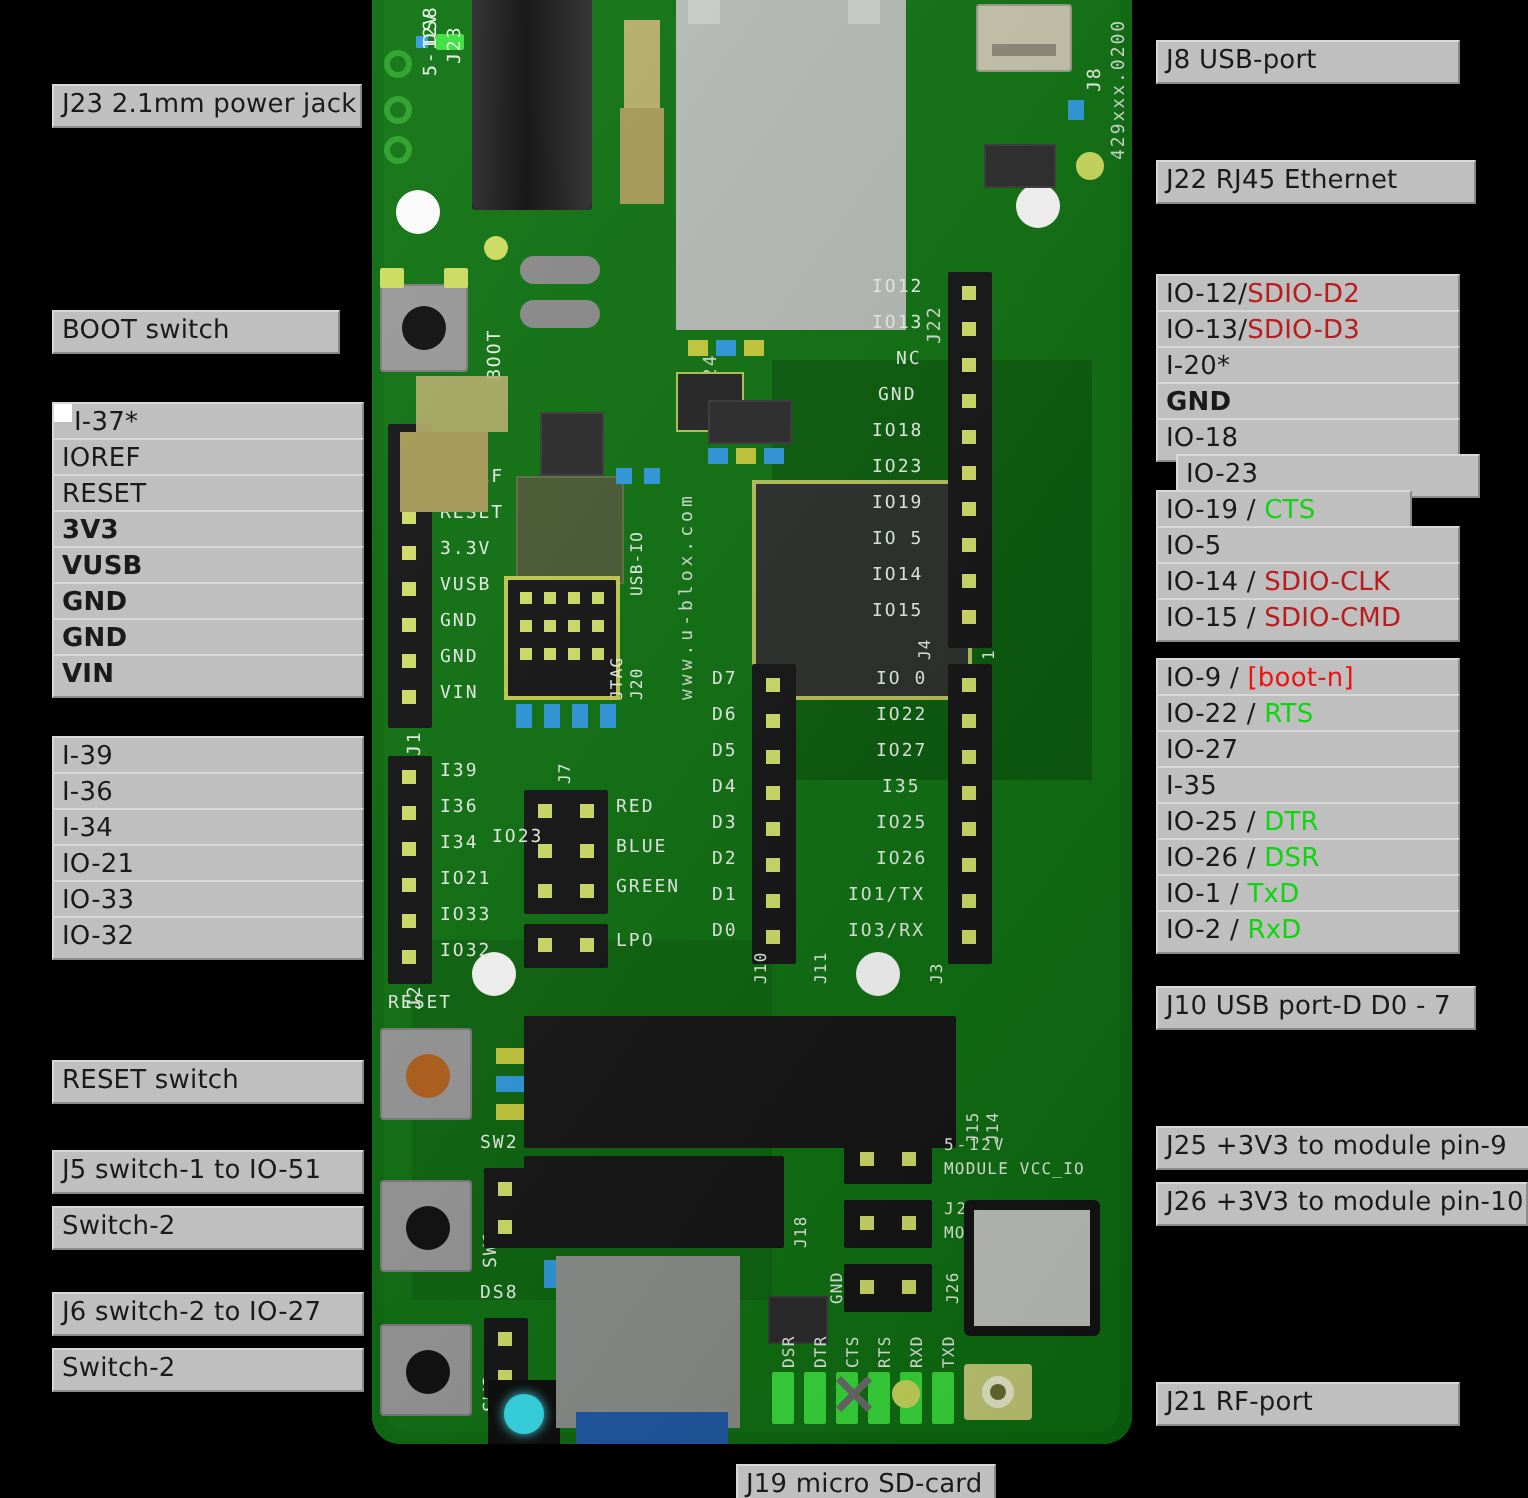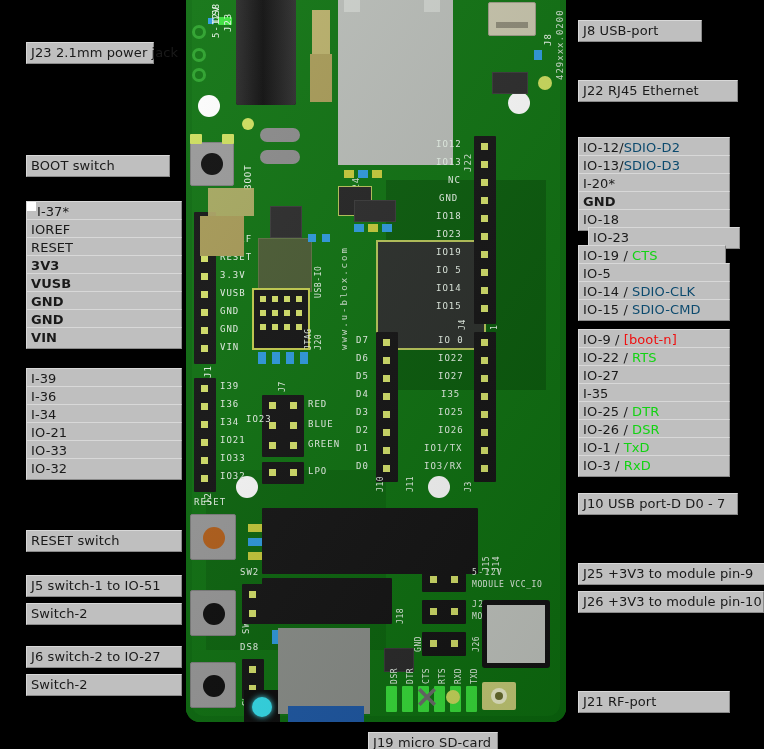--- a/index.html
+++ b/index.html
@@ -16,21 +16,21 @@
     padding:2px 4px 3px 4px;
     white-space:nowrap;
     box-sizing:border-box;
     border-top:1px solid #d8d8d8;
     border-left:1px solid #d8d8d8;
     border-right:1px solid #8a8a8a;
     border-bottom:1px solid #8a8a8a;
     letter-spacing:.1px;
   }
   .lbl.bold{font-weight:bold;}
-  .lbl .blue{color:#0c4a6e;}
+  .lbl .blue{color:#b91c1c;}
   .lbl .green{color:#12d312;}
   .lbl .red{color:#ef1010;}
 
   
   .notch{position:absolute;width:9px;height:9px;background:#fff;left:0;top:0;}
 
   
   #board{
     position:absolute;left:186px;top:0px;width:380px;height:722px;
     background:#127d12;
@@ -380,28 +380,28 @@
     <div class="rfin" style="left:9px;top:6px;width:16px;height:16px;background:#f2f5d0;"></div>
     <div class="rfin" style="left:13px;top:10px;width:8px;height:8px;background:#6b7030;"></div>
   </div>
   <div class="pcb padg" style="left:260px;top:690px;width:14px;height:14px;border-radius:50%;"></div>
   <div class="pcb" style="left:232px;top:688px;width:18px;height:18px;background:#6e6e6e;
        clip-path:polygon(0 14%,14% 0,50% 36%,86% 0,100% 14%,64% 50%,100% 86%,86% 100%,50% 64%,14% 100%,0 86%,36% 50%);"></div>
 
 </div>
 
 <div id="labels">
-    <div class="lbl" style="left: 26px; top: 42px; width: 128px;">J23 2.1mm power jack</div>
+    <div class="lbl" style="left: 26px; top: 42px; width: 155px;">J23 2.1mm power jack</div>
     <div class="lbl" style="left: 26px; top: 155px; width: 144px;">BOOT switch</div>
     <div class="lbl" style="left: 26px; top: 530px; width: 156px;">RESET switch</div>
     <div class="lbl" style="left: 26px; top: 575px; width: 156px;">J5 switch-1 to IO-51</div>
     <div class="lbl" style="left: 26px; top: 603px; width: 156px;">Switch-2</div>
     <div class="lbl" style="left: 26px; top: 646px; width: 156px;">J6 switch-2 to IO-27</div>
     <div class="lbl" style="left: 26px; top: 674px; width: 156px;">Switch-2</div>
-    <div class="lbl" style="left: 578px; top: 20px; width: 124px;">J8 USB-port</div>
+    <div class="lbl" style="left: 578px; top: 20px; width: 152px;">J8 USB-port</div>
     <div class="lbl" style="left: 578px; top: 80px; width: 160px;">J22 RJ45 Ethernet</div>
     <div class="lbl" style="left: 578px; top: 493px; width: 160px;">J10 USB port-D D0 - 7</div>
     <div class="lbl" style="left: 578px; top: 563px; width: 188px;">J25 +3V3 to module pin-9</div>
     <div class="lbl" style="left: 578px; top: 591px; width: 186px;">J26 +3V3 to module pin-10</div>
     <div class="lbl" style="left: 578px; top: 691px; width: 152px;">J21 RF-port</div>
     <div class="lbl" style="left: 368px; top: 732px; width: 130px;">J19 micro SD-card</div>
     <div class="lbl" style="left: 26px; top: 201px; width: 156px; position: absolute; padding-left: 10px;">I-37*<span class="notch"></span></div>
     <div class="lbl" style="left: 26px; top: 219px; width: 156px;">IOREF</div>
     <div class="lbl" style="left: 26px; top: 237px; width: 156px;">RESET</div>
     <div class="lbl bold" style="left: 26px; top: 255px; width: 156px;">3V3</div>
@@ -414,25 +414,25 @@
     <div class="lbl" style="left: 26px; top: 404px; width: 156px;">I-34</div>
     <div class="lbl" style="left: 26px; top: 422px; width: 156px;">IO-21</div>
     <div class="lbl" style="left: 26px; top: 440px; width: 156px;">IO-33</div>
     <div class="lbl" style="left: 26px; top: 458px; width: 156px;">IO-32</div>
     <div class="lbl" style="left: 578px; top: 137px; width: 152px;"><span>IO-12/</span><span class="blue">SDIO-D2</span></div>
     <div class="lbl" style="left: 578px; top: 155px; width: 152px;"><span>IO-13/</span><span class="blue">SDIO-D3</span></div>
     <div class="lbl" style="left: 578px; top: 173px; width: 152px;">I-20*</div>
     <div class="lbl bold" style="left: 578px; top: 191px; width: 152px;">GND</div>
     <div class="lbl" style="left: 578px; top: 209px; width: 152px;">IO-18</div>
     <div class="lbl" style="left: 588px; top: 227px; width: 152px;">IO-23</div>
-    <div class="lbl" style="left: 578px; top: 245px; width: 148px;"><span>IO-19 / </span><span class="green">CTS</span></div>
+    <div class="lbl" style="left: 578px; top: 245px; width: 128px;"><span>IO-19 / </span><span class="green">CTS</span></div>
     <div class="lbl" style="left: 578px; top: 263px; width: 152px;">IO-5</div>
     <div class="lbl" style="left: 578px; top: 281px; width: 152px;"><span>IO-14 / </span><span class="blue">SDIO-CLK</span></div>
     <div class="lbl" style="left: 578px; top: 299px; width: 152px;"><span>IO-15 / </span><span class="blue">SDIO-CMD</span></div>
     <div class="lbl" style="left: 578px; top: 329px; width: 152px;"><span>IO-9 / </span><span class="red">[boot-n]</span></div>
     <div class="lbl" style="left: 578px; top: 347px; width: 152px;"><span>IO-22 / </span><span class="green">RTS</span></div>
     <div class="lbl" style="left: 578px; top: 365px; width: 152px;">IO-27</div>
     <div class="lbl" style="left: 578px; top: 383px; width: 152px;">I-35</div>
     <div class="lbl" style="left: 578px; top: 401px; width: 152px;"><span>IO-25 / </span><span class="green">DTR</span></div>
     <div class="lbl" style="left: 578px; top: 419px; width: 152px;"><span>IO-26 / </span><span class="green">DSR</span></div>
     <div class="lbl" style="left: 578px; top: 437px; width: 152px;"><span>IO-1 / </span><span class="green">TxD</span></div>
-    <div class="lbl" style="left: 578px; top: 455px; width: 152px;"><span>IO-3 / </span><span class="green">RxD</span></div>
+    <div class="lbl" style="left: 578px; top: 455px; width: 152px;"><span>IO-2 / </span><span class="green">RxD</span></div>
   </div>
 
 </body></html>

